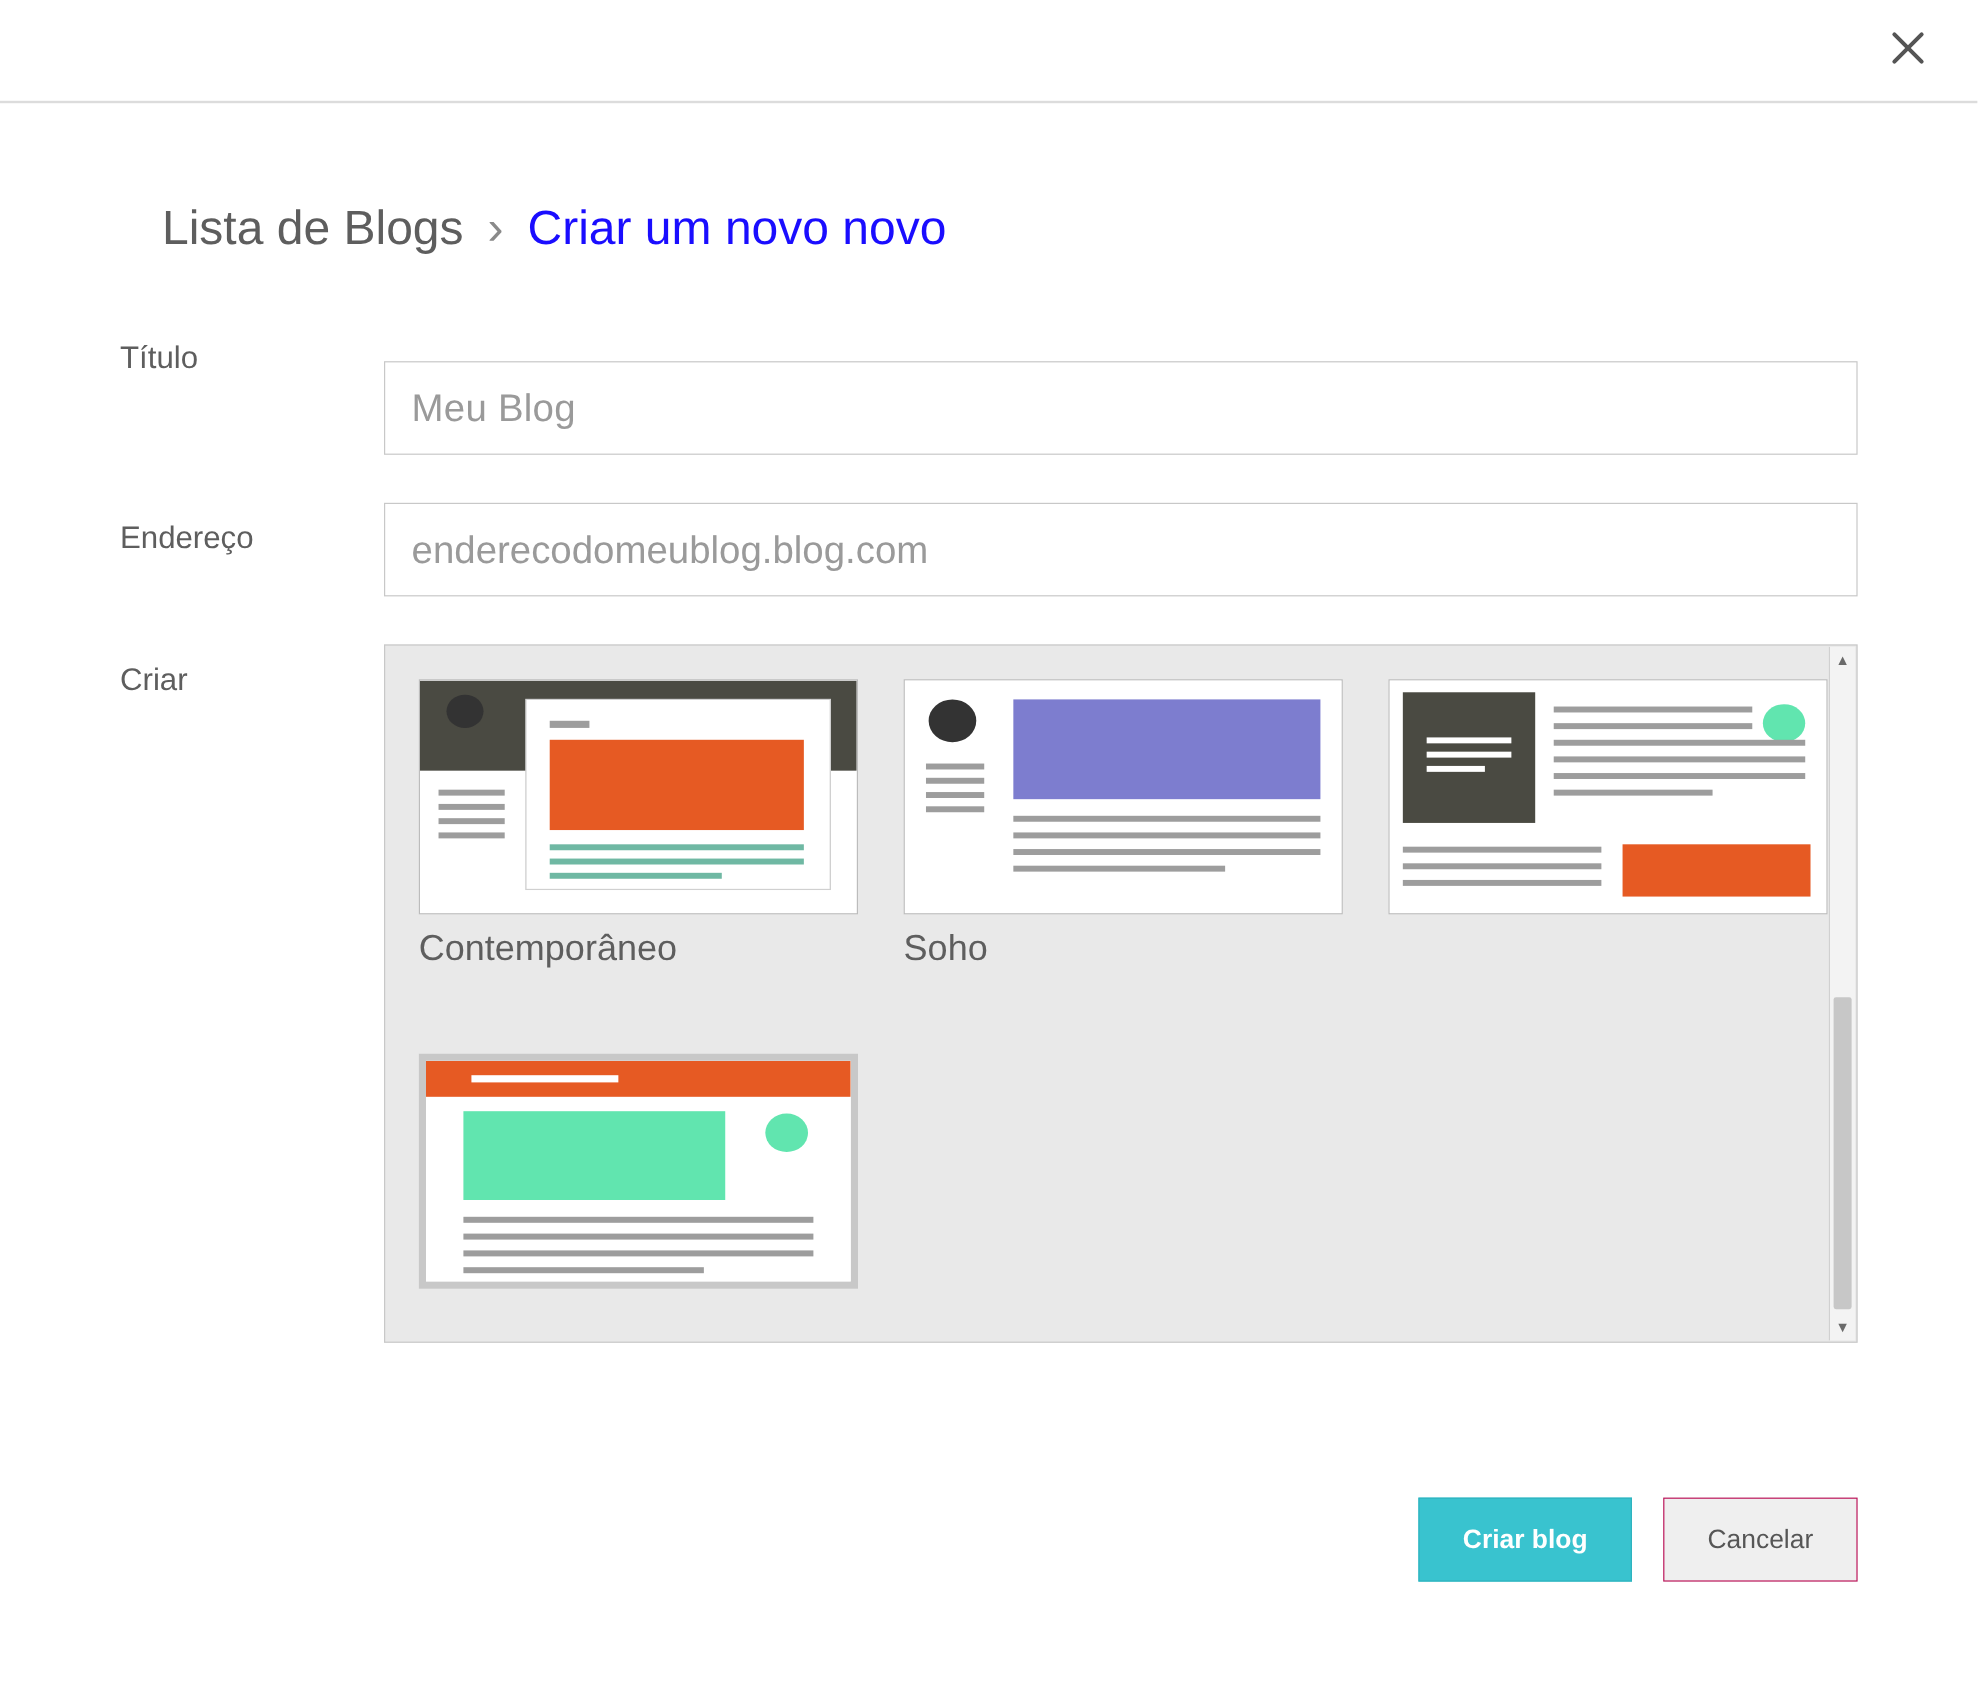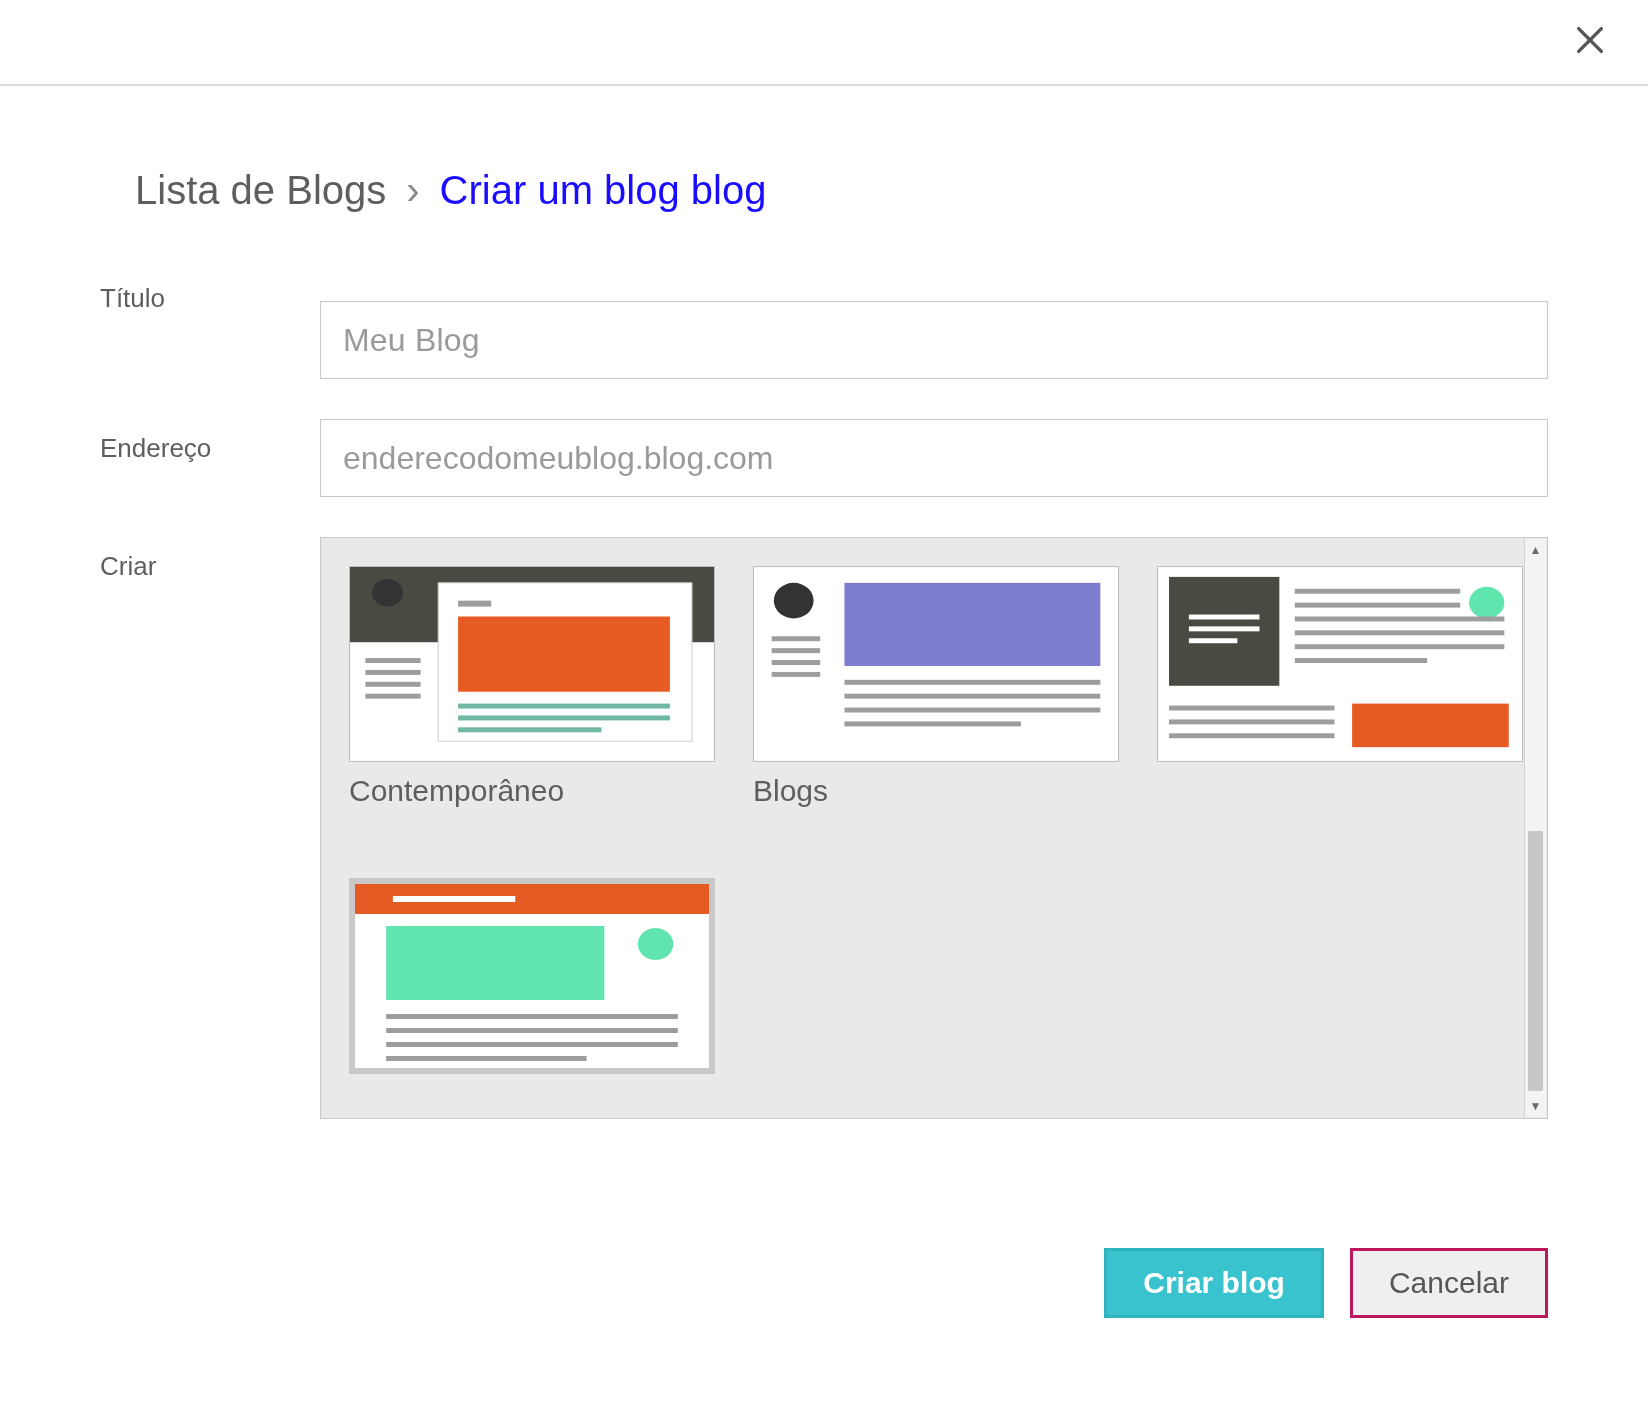--- a/index.html
+++ b/index.html
@@ -198,22 +198,22 @@
   .actions {
     position: absolute;
     right: 100px;
     top: 1248px;
     display: flex;
     gap: 26px;
   }
   .btn {
     height: 70px;
     padding: 0 36px;
-    font-size: 30px;
-    border: 3px solid #be185d;
+    font-size: 22px;
+    border: 1px solid #be185d;
     cursor: pointer;
     display: flex;
     align-items: center;
     justify-content: center;
   }
   .btn-primary {
     background: var(--btn-primary);
     color: var(--btn-primary-text);
     border-color: #2fb3bf;
     font-weight: 600;
@@ -237,21 +237,21 @@
     </span>
   </div>
 
   <div class="divider"></div>
 
   <div class="content">
 
     <div class="breadcrumb">
       <span class="crumb-root">Lista de Blogs</span>
       <span class="crumb-sep">›</span>
-      <span class="crumb-cur">Criar um blog blog</span>
+      <span class="crumb-cur">Criar um novo novo</span>
     </div>
 
     <div class="form-grid">
 
       <div class="label">Título</div>
       <input class="text-input with-cursor" type="text" value="Meu Blog" style="">
 
       <div class="label">Endereço</div>
       <input class="text-input" type="text" placeholder="enderecodomeublog.blog.com" style="">
 
@@ -289,21 +289,21 @@
                 <rect x="16" y="70" width="44" height="5" fill="#9d9d9d"></rect>
                 <rect x="16" y="82" width="44" height="5" fill="#9d9d9d"></rect>
                 <rect x="16" y="94" width="44" height="5" fill="#9d9d9d"></rect>
                 <rect x="16" y="106" width="44" height="5" fill="#9d9d9d"></rect>
                 <rect x="82" y="114" width="232" height="5" fill="#9d9d9d"></rect>
                 <rect x="82" y="128" width="232" height="5" fill="#9d9d9d"></rect>
                 <rect x="82" y="142" width="232" height="5" fill="#9d9d9d"></rect>
                 <rect x="82" y="156" width="160" height="5" fill="#9d9d9d"></rect>
               </svg>
             </div>
-            <div class="theme-name">Blogs</div>
+            <div class="theme-name">Soho</div>
           </div>
 
 
           <div class="theme-card">
             <div class="theme-thumb">
               <svg viewBox="0 0 330 196" preserveAspectRatio="none">
                 <rect x="0" y="0" width="330" height="196" fill="#ffffff"></rect>
                 <rect x="10" y="10" width="100" height="110" fill="#4a4a42"></rect>
                 <rect x="28" y="48" width="64" height="5" fill="#ffffff"></rect>
                 <rect x="28" y="60" width="64" height="5" fill="#ffffff"></rect>

